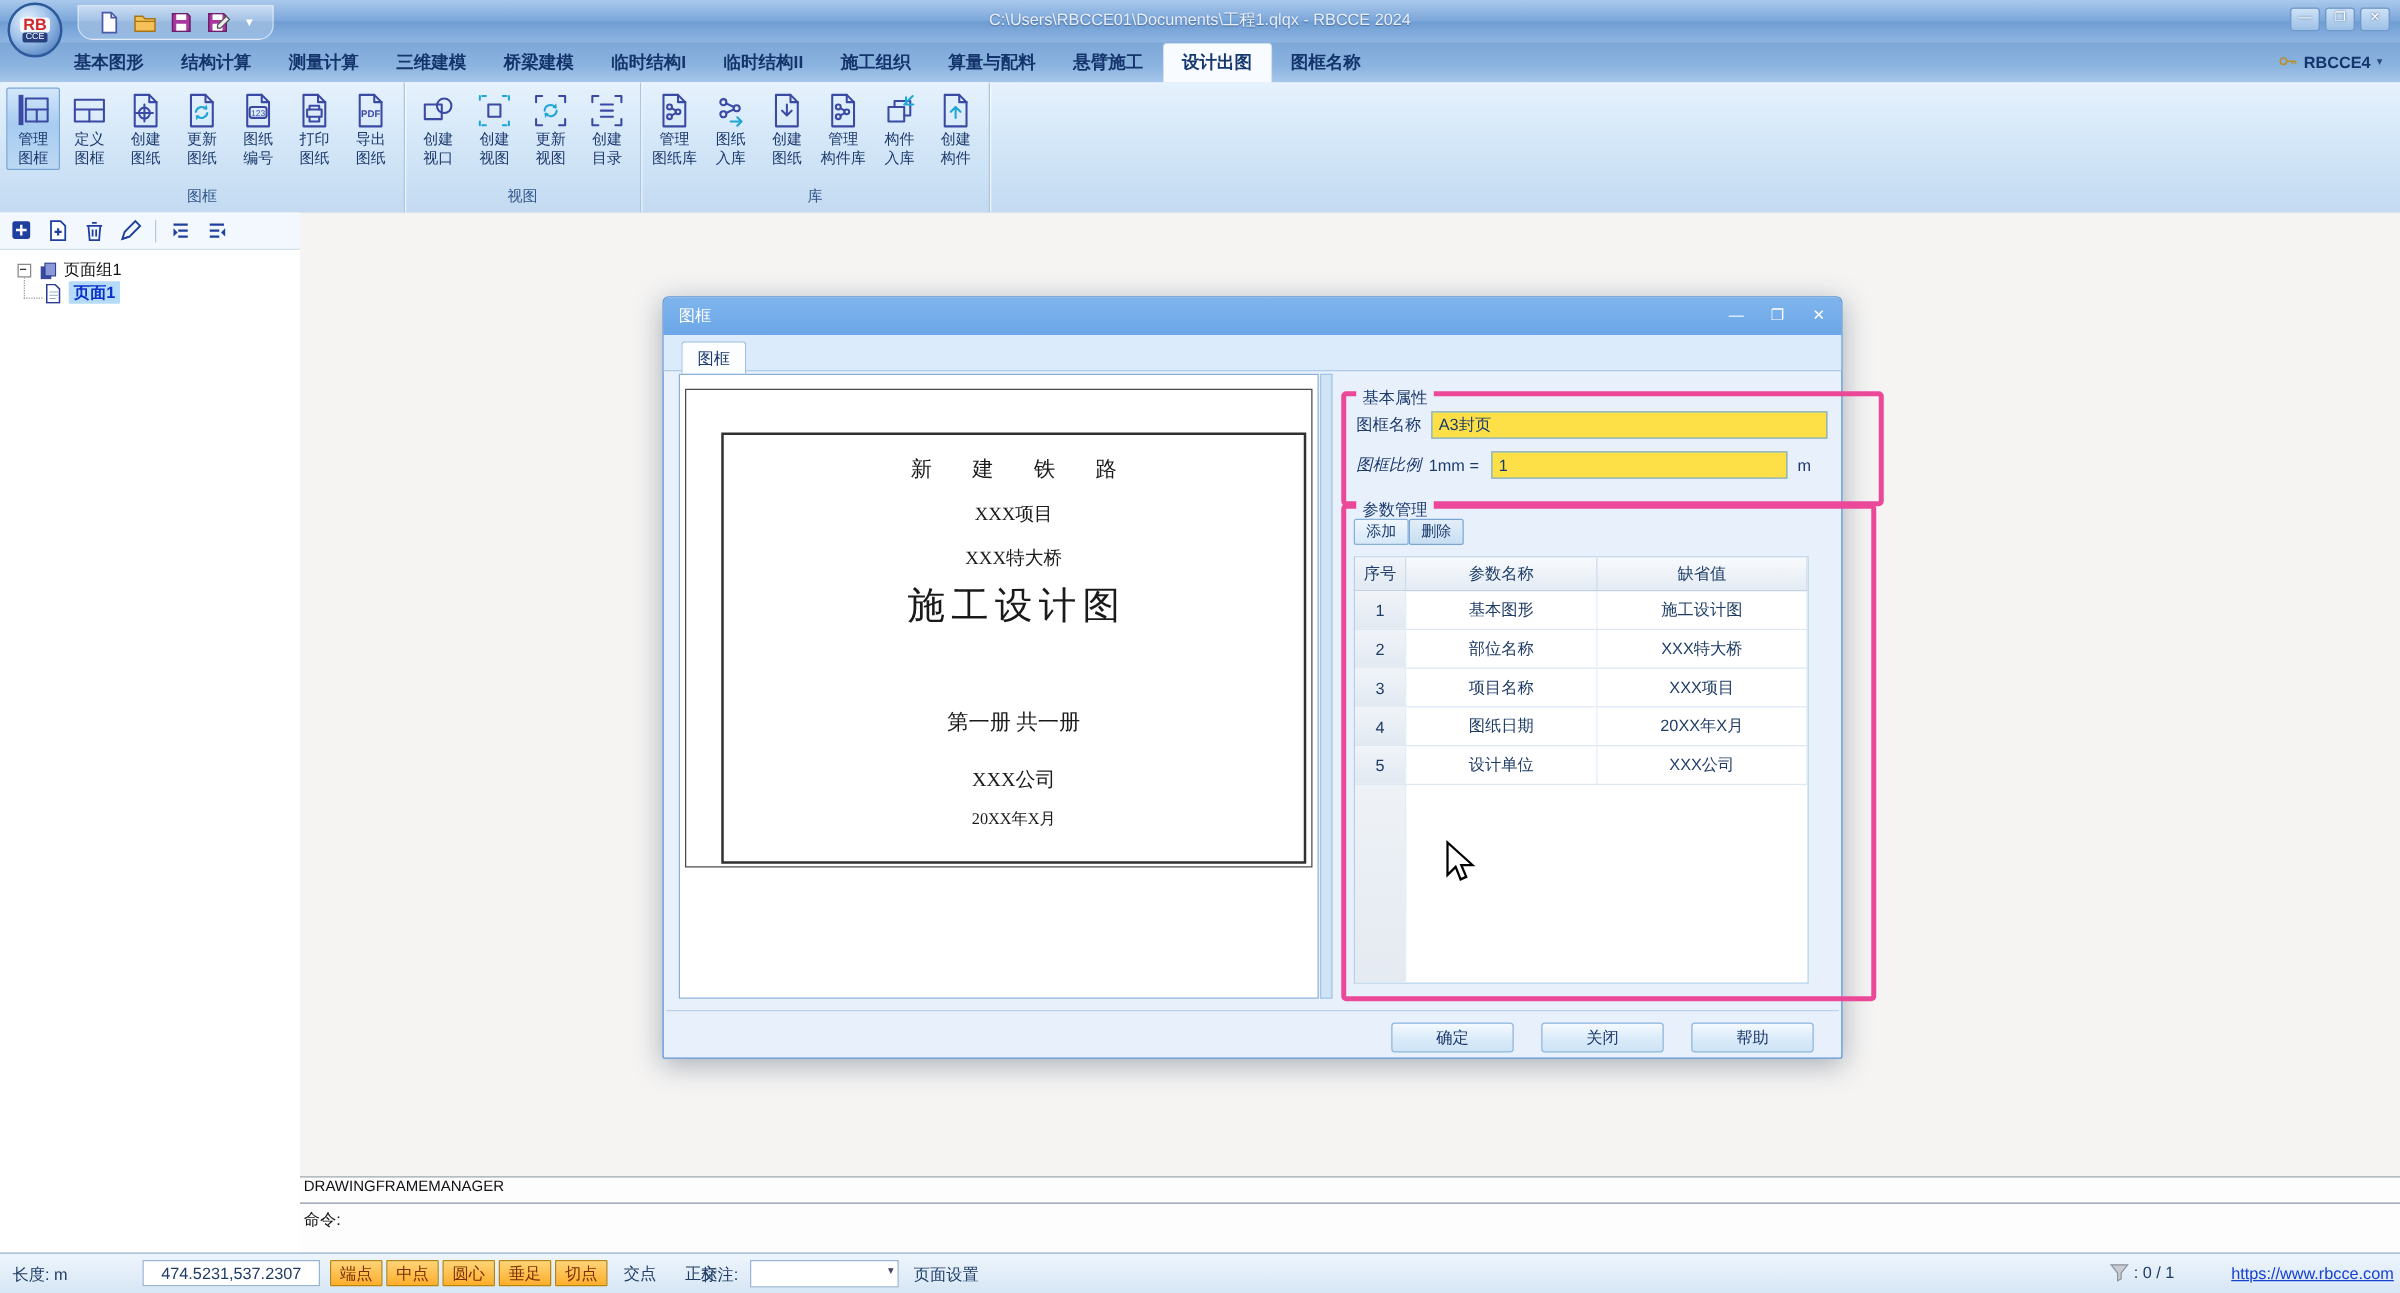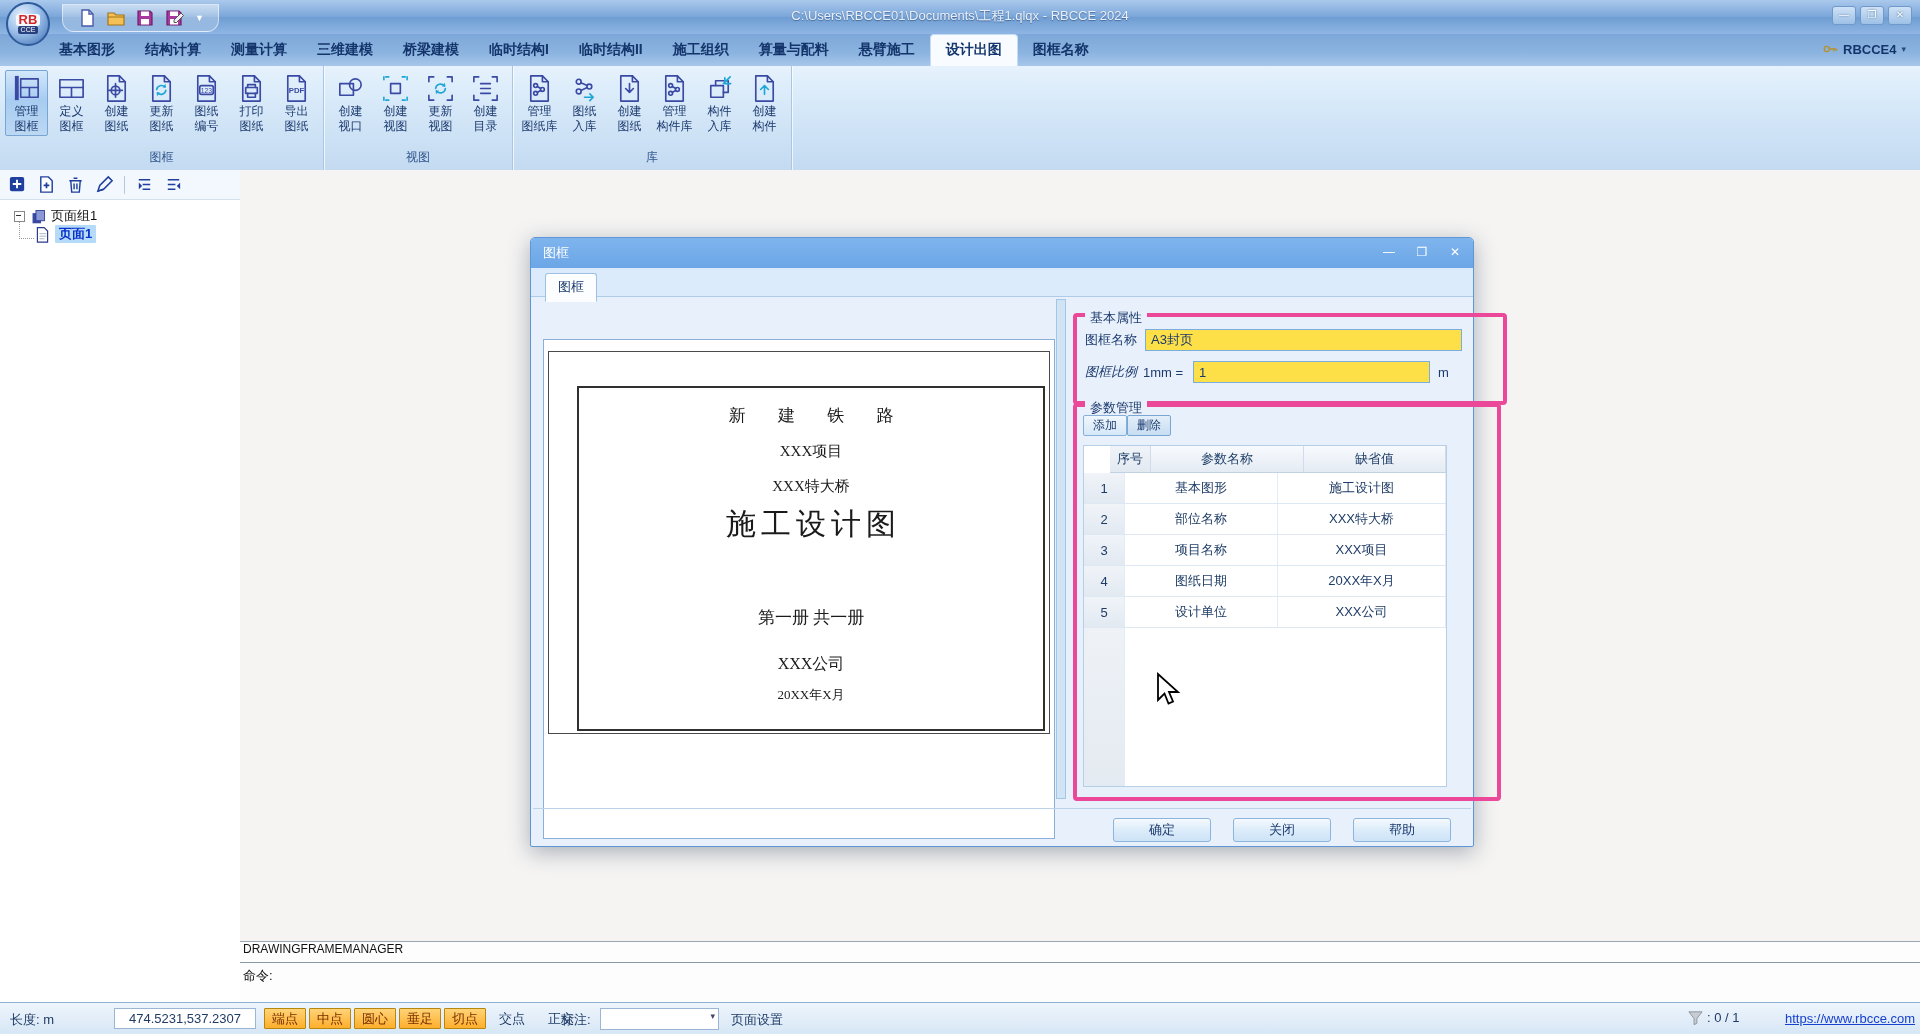--- a/index.html
+++ b/index.html
@@ -71,21 +71,21 @@
     background:linear-gradient(180deg,#7fb5ee,#6ba6e6);color:#fff;font-size:13px;line-height:30px;padding-left:12px;}
   #dlgcontrols{position:absolute;right:6px;top:5px;display:flex;gap:9px;}
   .dctl{width:24px;height:19px;color:#fff;font-size:12px;line-height:19px;text-align:center;}
   #dlgtabs{position:absolute;left:0;top:30px;right:0;height:28px;background:#dcebfb;
     border-bottom:1px solid #aecbe8;padding-left:14px;}
   .dtab{display:inline-block;margin-top:4px;padding:4px 12px 5px;background:#fbfdff;
     border:1px solid #9ec0e2;border-bottom:1px solid #fbfdff;border-radius:3px 3px 0 0;
     font-size:13px;color:#1c3a6e;position:relative;top:1px;}
   #dlgbody{position:absolute;left:0;top:58px;right:0;bottom:0;}
   #preview{position:absolute;left:12px;top:3px;width:510px;height:498px;background:#fff;
-    border:1px solid #8ab0d8;margin-top:40px;}
+    border:1px solid #8ab0d8;}
   #pageouter{position:absolute;left:4px;top:11px;width:500px;height:381px;border:1px solid #4a4a4a;}
   #pageinner{position:absolute;left:28px;top:34px;width:464px;height:341px;border:2px solid #303030;}
   .pl{position:absolute;left:0;right:0;text-align:center;color:#1a1a1a;
     font-family:"Liberation Serif","DejaVu Serif",serif;white-space:nowrap;}
   .pl1{top:16px;font-size:17px;letter-spacing:14px;text-indent:14px;}
   .pl2{top:54px;font-size:15px;}
   .pl3{top:89px;font-size:15px;}
   .pl4{top:116px;font-size:30px;letter-spacing:5px;text-indent:5px;}
   .pl5{top:218px;font-size:17px;}
   .pl6{top:266px;font-size:16px;}
@@ -100,21 +100,21 @@
   .flabel{font-size:13px;color:#1c3a6e;white-space:nowrap;}
   .finput{height:20px;border:1px solid #7aadde;background:#fde047;font-size:13px;color:#1c3a6e;
     padding:0 5px;font-family:inherit;}
   .smallbtn{height:21px;padding:0 9px;font-size:12px;color:#1c3a6e;
     background:linear-gradient(180deg,#f0f7fd,#d5e8f8);border:1px solid #86b0da;border-radius:2px;}
   .smallbtn.dark{background:linear-gradient(180deg,#e3eef9,#c7def2);border-color:#7aa6d4;}
   
   #ptable{position:absolute;left:6px;top:38px;width:362px;height:340px;background:#fff;
     border:1px solid #b5cfe8;overflow:hidden;}
   .thr{display:flex;height:26px;background:linear-gradient(180deg,#f8fafd,#e4ebf3);
-    border-bottom:1px solid #c2d2e2;margin-left:26px;}
+    border-bottom:1px solid #c2d2e2;}
   .th{font-size:13px;color:#20406a;display:flex;align-items:center;justify-content:center;
     border-right:1px solid #d0dcea;}
   .tr{display:flex;height:30px;border-bottom:1px solid #dde8f3;}
   .td{font-size:13px;color:#1f3c66;display:flex;align-items:center;justify-content:center;
     border-right:1px solid #e4edf6;}
   .c0{width:40px;flex:none;background:linear-gradient(180deg,#f0f4f9,#e2e9f1);}
   .c1{width:152px;flex:none;}
   .c2{flex:1;}
   .tfillstrip{width:40px;height:100%;background:linear-gradient(180deg,#eef2f7,#e4eaf1);border-right:1px solid #e4edf6;}
   

